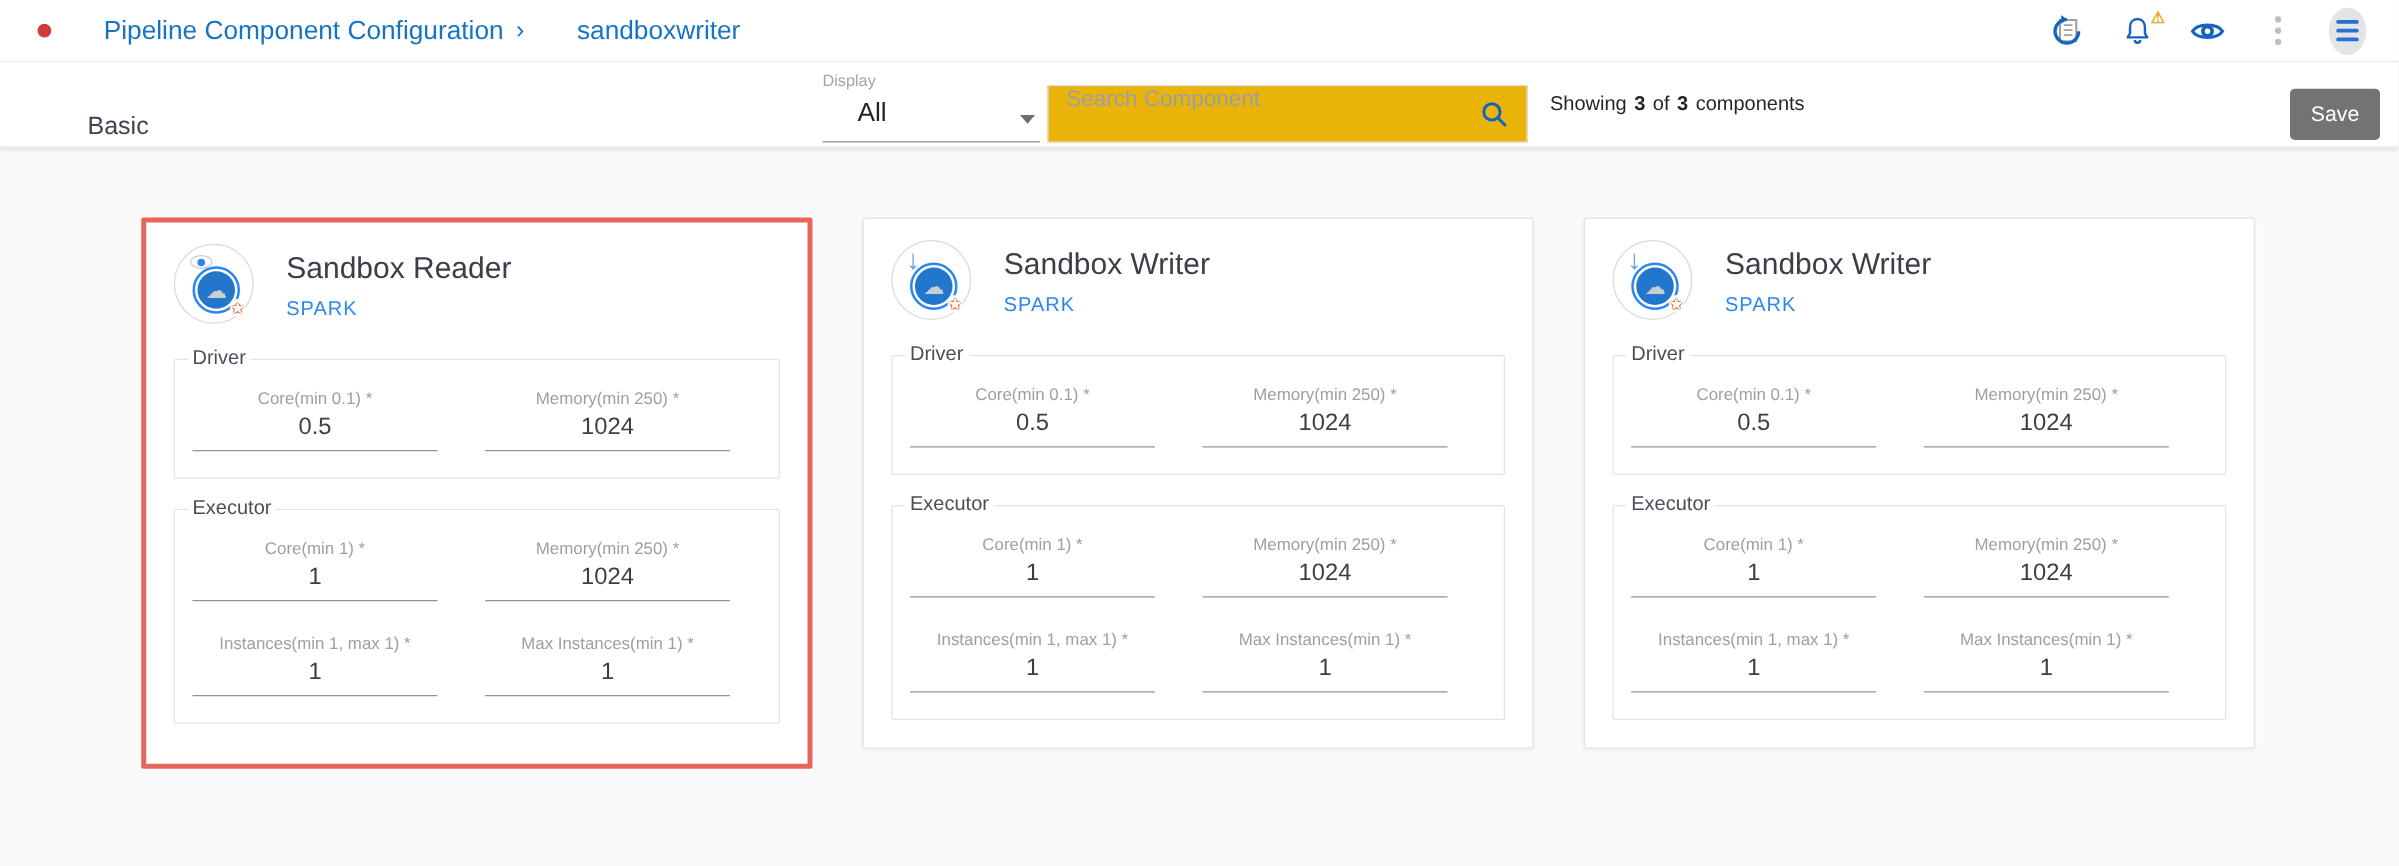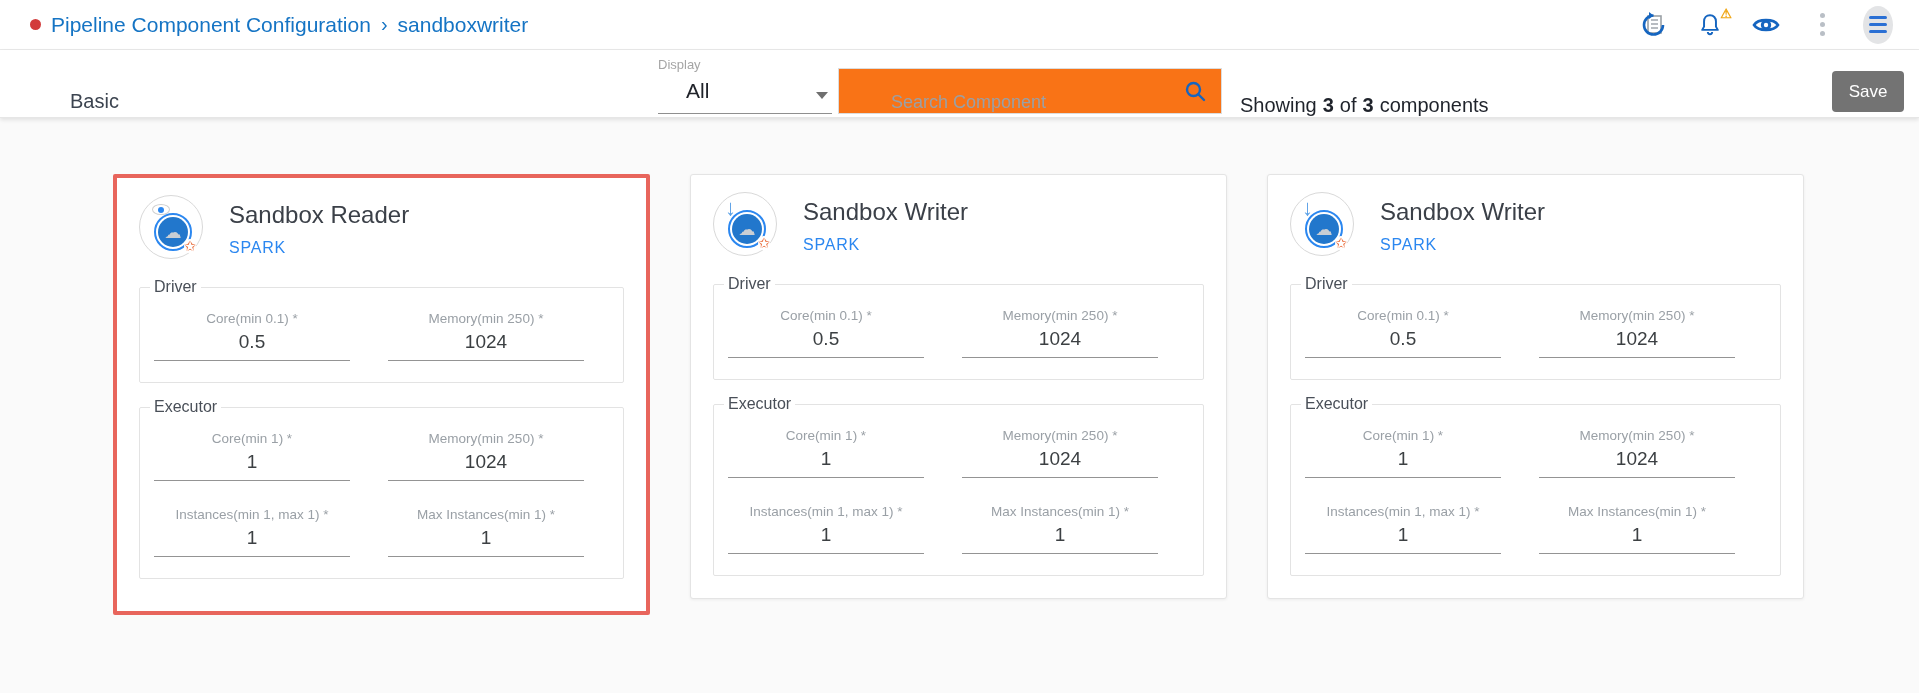--- a/index.html
+++ b/index.html
@@ -5,21 +5,21 @@
   * { margin:0; padding:0; box-sizing:border-box; }
   html,body { width:1919px; height:693px; font-family:"Liberation Sans", sans-serif; background:#fafafa; overflow:hidden; }
 
   
   .header {
     height:50px; background:#fff; border-bottom:1px solid #e9e9e9;
     display:flex; align-items:center; justify-content:space-between; padding:0 26px 0 30px;
   }
   .breadcrumb { display:flex; align-items:center; gap:10px; }
   .rec-dot { width:11px; height:11px; border-radius:50%; background:#d23b3b; }
-  .crumb { font-size:21px; color:#1574c4; }
+  .crumb { font-size:21px; color:#1574c4;margin-left:32px; }
   .crumb-sep { font-size:20px; color:#1574c4; }
   .hicons { display:flex; align-items:center; gap:26px; }
   .hicon { width:30px; height:30px; display:flex; align-items:center; justify-content:center; cursor:pointer; position:relative; }
   .kebab { display:flex; flex-direction:column; gap:4px; width:14px; align-items:center; }
   .kebab i { width:5px; height:5px; border-radius:50%; background:#b9bfc6; }
   .menu-circle { width:38px; height:38px; border-radius:50%; background:#e3e4e6; display:flex; flex-direction:column; gap:4px; align-items:center; justify-content:center; }
   .menu-circle i { width:18px; height:3px; background:#2a6fd4; border-radius:2px; }
   .bell-wrap { position:relative; }
   .warn-tri { position:absolute; top:-3px; right:-7px; font-size:13px; color:#f0a716; line-height:1; font-weight:bold; }
 
@@ -31,26 +31,26 @@
   .tabs { position:absolute; left:28px; top:18px; height:100%; display:flex; }
   .tab { position:relative; padding:0 42px; display:flex; align-items:center; font-size:20px; color:#3c4450; cursor:pointer; }
   .tab.active::after { content:""; position:absolute; left:4px; right:4px; bottom:0; height:3px; background:#2196f3; }
   .tab-annotation { position:absolute; left:-4px; right:-4px; top:11px; bottom:5px; border:3px solid #f0a716; border-radius:10px; pointer-events:none; }
 
   .display-select { position:absolute; left:658px; top:4px; width:174px; height:60px; border-bottom:1px solid #8f8f8f; cursor:pointer; }
   .display-label { font-size:13px; color:#a5a5a5; padding-top:3px; }
   .display-value { font-size:21px; color:#20232a; margin-top:7px;margin-left:28px; }
   .select-arrow { position:absolute; right:4px; bottom:14px; width:0; height:0; border-left:6px solid transparent; border-right:6px solid transparent; border-top:7px solid #6f6f6f; }
 
-  .searchbox { position:absolute; left:838px; top:18px; width:384px; height:46px; background:#f97316; border:1px solid #dcdcdc; display:flex; align-items:flex-end;padding-left:38px; }
+  .searchbox { position:absolute; left:838px; top:18px; width:384px; height:46px; background:#eab308; border:1px solid #dcdcdc; display:flex; align-items:flex-start; }
   .search-input { flex:1; border:none; outline:none; font-size:18px; color:#3c4043; padding:0 14px; font-family:"Liberation Sans", sans-serif; background:transparent; }
   .search-input::placeholder { color:#9aa0a6; }
   .search-btn { width:52px; height:100%; display:flex; align-items:center; justify-content:center; cursor:pointer; }
 
-  .summary { position:absolute; left:1240px; top:0; height:100%; display:flex; align-items:flex-end; gap:6px; font-size:20px; color:#1f232b; }
+  .summary { position:absolute; left:1240px; top:0; height:100%; display:flex; align-items:center; gap:6px; font-size:16px; color:#1f232b; }
   .summary b { font-weight:bold; }
 
   .save-btn { position:absolute; left:1832px; top:21px; width:72px; height:41px; background:#737373; color:#fff; border:none; border-radius:4px; font-size:17px; font-family:"Liberation Sans", sans-serif; cursor:pointer; }
 
   
   .content { height:575px; background:#fafafa; padding:56px 0 0 113px; display:flex; align-items:flex-start; gap:40px; }
   .card-wrap { width:537px; background:#fff; border:1px solid #e4e4e4; border-radius:3px; box-shadow:0 1px 3px rgba(0,0,0,0.06); }
   .card-wrap.highlighted { border:4px solid #e8655c; border-radius:2px; box-shadow:none; }
   .card { padding:17px 22px 22px 22px; }
   .card-wrap.highlighted .card { padding-bottom:32px; }

